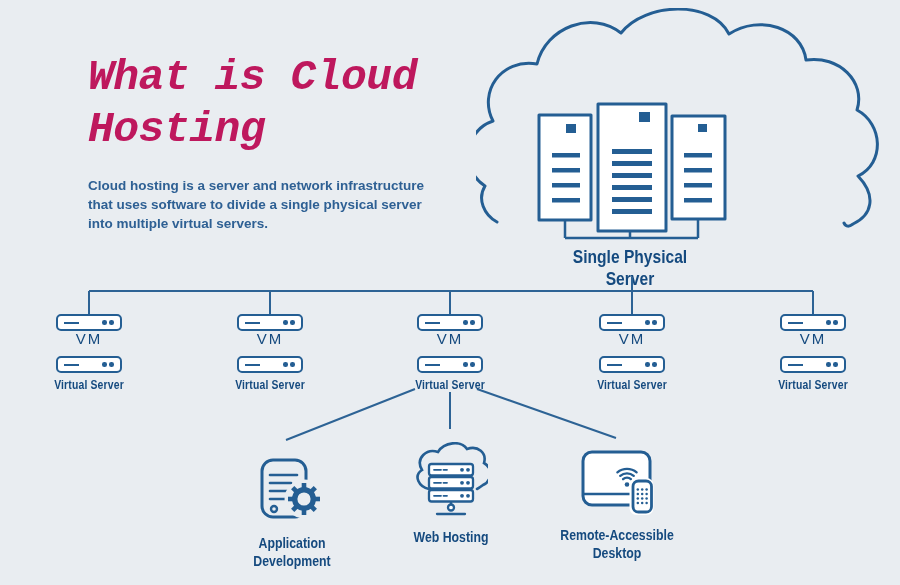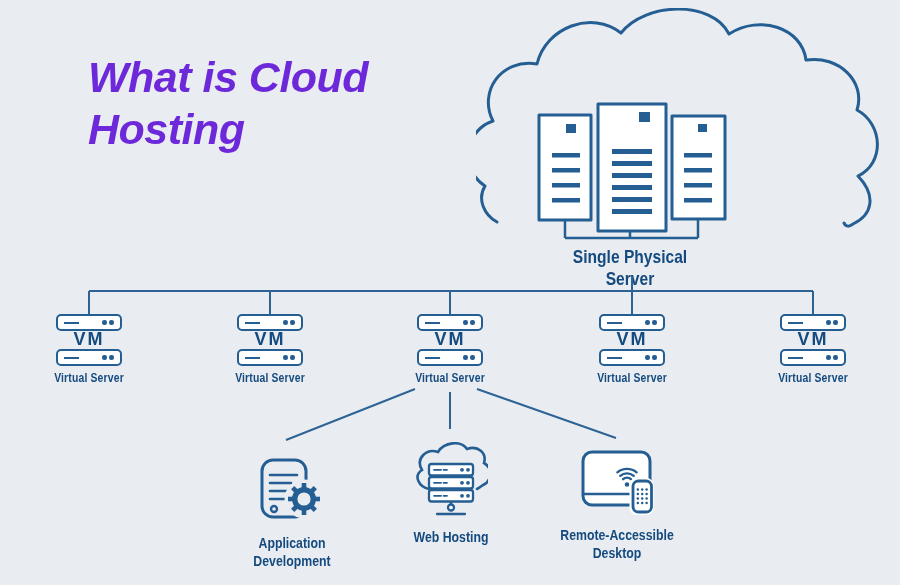--- a/index.html
+++ b/index.html
@@ -2,21 +2,21 @@
 <html><head>
 <meta charset="utf-8">
 <style>
   html,body{margin:0;padding:0;}
   body{font-family:"Liberation Sans",sans-serif;background:#cfd4da;}
   .stage{position:relative;width:900px;height:585px;background:#e9edf1;overflow:hidden;margin:0 auto;}
 
   
   .title{position:absolute;left:88px;top:52px;width:340px;
          font-size:43px;line-height:1.2;font-weight:bold;font-style:italic;
-         letter-spacing:-0.5px;color:#6d28d9;margin:0;}
+         letter-spacing:-0.5px;color:#be185d;margin:0;font-family:Liberation Mono, monospace;}
   .desc{position:absolute;left:88px;top:176px;width:348px;
         font-size:13.5px;line-height:1.42;font-weight:bold;color:#2e6094;margin:0;}
 
   
   .nlabel{display:block;font-weight:bold;color:#154a7f;text-align:center;
           transform:scaleX(0.82);transform-origin:50% 50%;}
   .sps-label{position:absolute;left:530px;top:246px;width:200px;font-size:19px;}
   .vm-label{font-size:13px;transform:scaleX(0.8);margin-top:4px;letter-spacing:0.2px;}
   .svc-label{font-size:15px;line-height:1.2;}
 
@@ -27,33 +27,34 @@
   
   .vm-node{position:absolute;top:314px;width:110px;text-align:center;}
   .vm-icon{width:66px;margin:0 auto;}
   .vm-unit{box-sizing:border-box;width:66px;height:17px;border:2px solid #245e93;
            border-radius:5px;background:#fff;position:relative;}
   .vm-unit::before{content:"";position:absolute;left:6px;top:50%;margin-top:-1px;
                    width:15px;height:2.5px;background:#245e93;}
   .vm-unit::after{content:"";position:absolute;right:13.5px;top:50%;margin-top:-2.25px;
                   width:4.5px;height:4.5px;border-radius:50%;background:#245e93;
                   box-shadow:7px 0 0 #245e93;}
-  .vm-letters{height:18px;line-height:16px;font-size:18px;font-weight:bold;
+  .vm-letters{height:25px;line-height:16px;font-size:15px;font-weight:normal;
               letter-spacing:2px;color:#154a7f;}
 
   
   .svc-node{position:absolute;text-align:center;}
   .svc-node .nlabel{margin-top:6px;}
 </style>
 </head>
 <body>
 
 <div class="stage">
 
   <h1 class="title">What is Cloud Hosting</h1>
+  <p class="desc">Cloud hosting is a server and network infrastructure that uses software to divide a single physical server into multiple virtual servers.</p>
 
   <svg class="cloud-layer" viewBox="476 8 414 244">
     <path d="M 497,222 C 484,215 477,199 485,186 C 461,171 463,131 493,121
              C 478,92 501,58 537,64 C 546,27 592,10 621,33 C 645,2 712,0 729,34
              C 760,14 802,28 806,60 C 839,55 866,82 857,110 C 883,124 885,163 858,176
              C 877,196 872,215 853,224 C 849,227 846,227 844,223" fill="none" stroke="#245e93" stroke-width="3" stroke-linecap="round" stroke-linejoin="round"></path>
     <g fill="#ffffff" stroke="#245e93" stroke-width="3" stroke-linejoin="round">
       <rect x="539" y="115" width="52" height="105"></rect>
       <rect x="672" y="116" width="53" height="103"></rect>
       <rect x="598" y="104" width="68" height="127"></rect>

